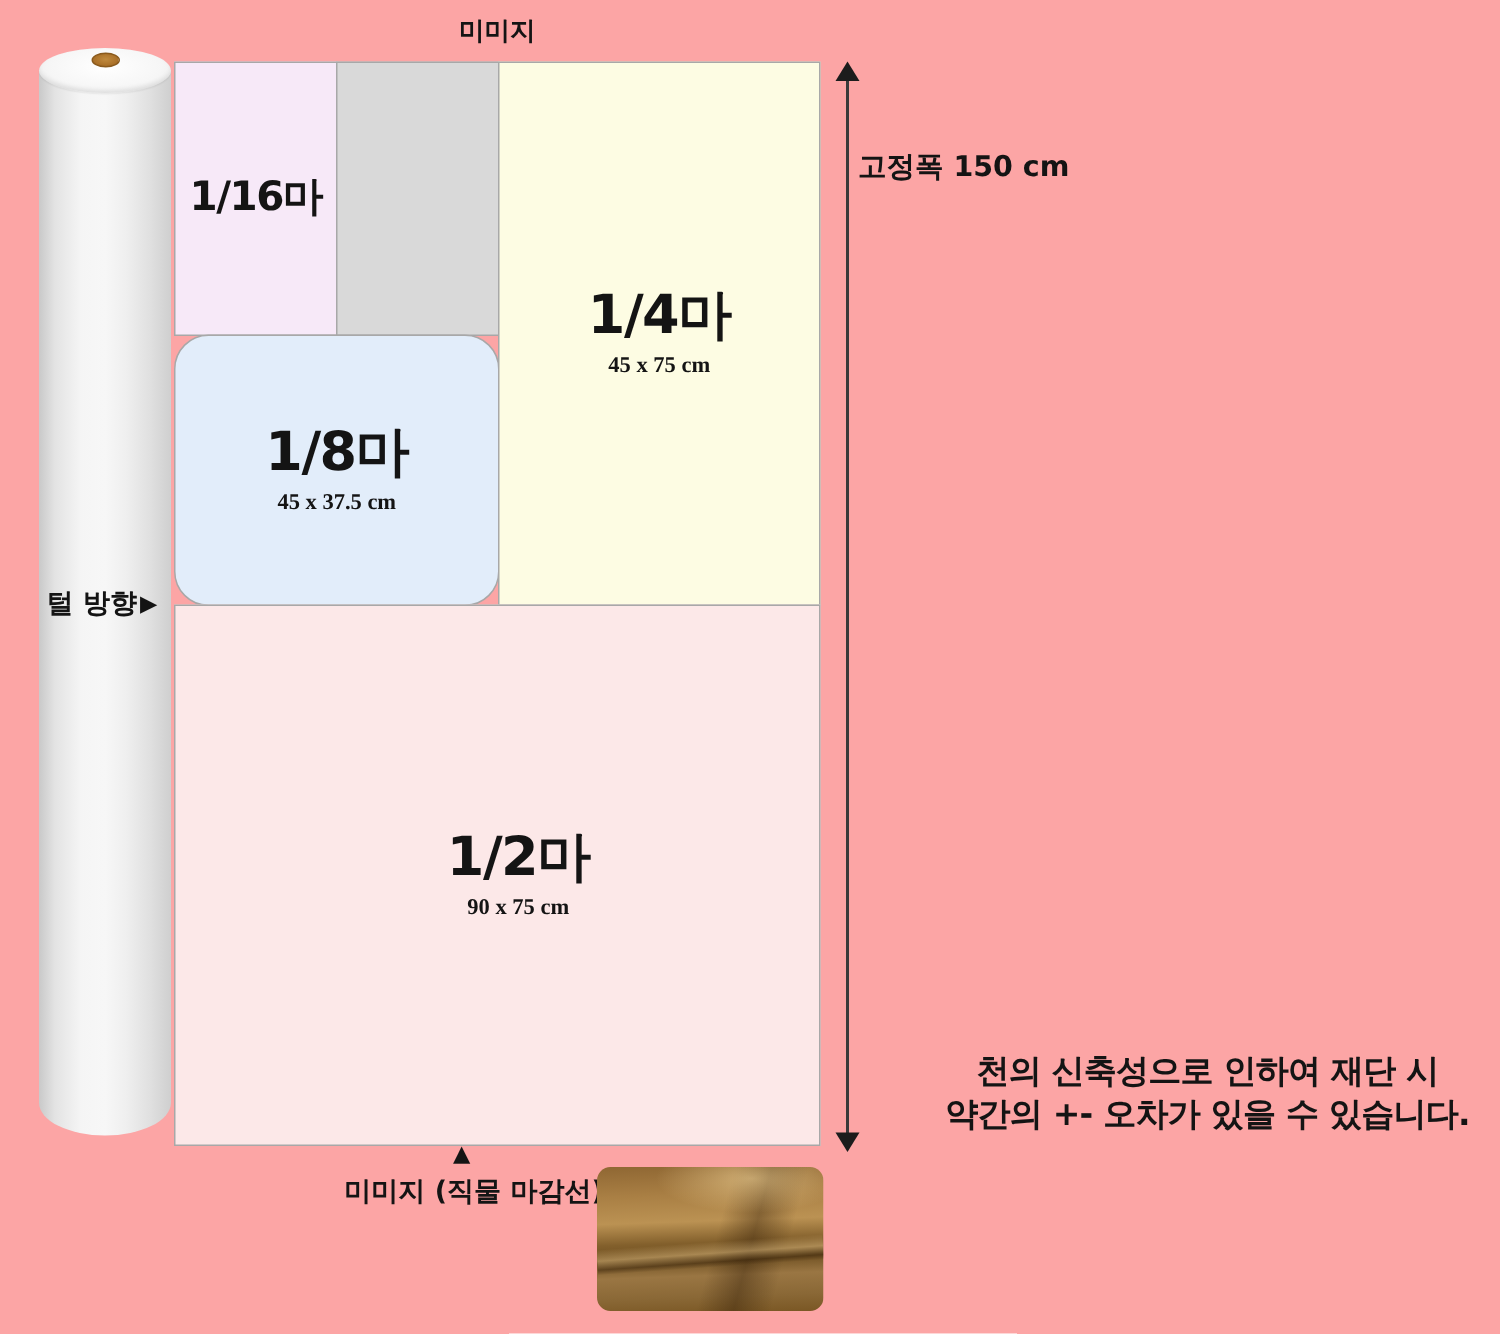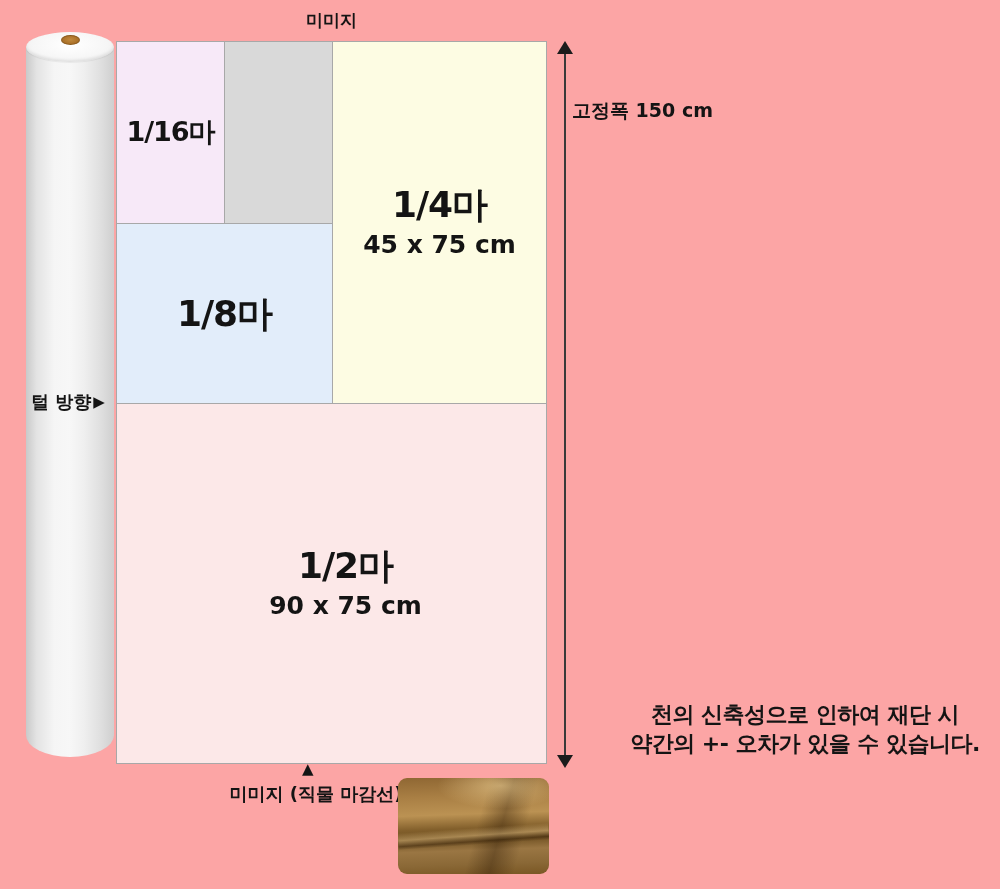--- a/index.html
+++ b/index.html
@@ -57,21 +57,21 @@
   .leftover { left: 224px; top: 41px; width: 109px; height: 183px; }
   .p8  { left: 116px; top: 223px; width: 217px; height: 181px; }
   .p4  { left: 332px; top: 41px;  width: 215px; height: 363px; }
   .p2  { left: 116px; top: 403px; width: 431px; height: 361px; padding-left: 28px; }
 
   .piece-title { font-weight: 700; letter-spacing: -1px; line-height: 1.05; }
   .piece-dims  { font-weight: 600; margin-top: 6px; }
   .p16 .piece-title { font-size: 27px; }
   .p16 .piece-dims  { font-size: 15px; margin-top: 4px; }
   .p8 .piece-title, .p4 .piece-title, .p2 .piece-title { font-size: 36px; }
-  .p8 .piece-dims, .p4 .piece-dims, .p2 .piece-dims { font-size: 25px; }
+  .p8 .piece-dims, .p4 .piece-dims, .p2 .piece-dims { font-size: 15px; font-family: Liberation Serif, serif; }
 
   
   .width-arrow-line {
     position: absolute;
     left: 564px; top: 52px;
     width: 2px; height: 706px;
     background: #3a3a3a;
   }
   .arrowhead-top {
     position: absolute;
@@ -177,22 +177,23 @@
   <div class="roll-core"></div>
 
   <div class="lbl top-selvage">미미지</div>
 
   <div class="piece p16" style="background-color: rgb(247, 233, 248);">
     <div class="piece-title">1/16마</div>
   </div>
 
   <div class="leftover" style="background-color: rgb(217, 217, 217);"></div>
 
-  <div class="piece p8" style="background-color: rgb(226, 237, 250);">
+  <div class="piece p8" style="background-color: rgb(226, 237, 250); border-radius: 23px;">
     <div class="piece-title">1/8마</div>
+    <div class="piece-dims">45 x 37.5 cm</div>
   </div>
 
   <div class="piece p4" style="background-color: rgb(253, 252, 227); justify-content: center;">
     <div class="piece-title">1/4마</div>
     <div class="piece-dims">45 x 75 cm</div>
   </div>
 
   <div class="piece p2" style="background-color: rgb(252, 232, 232);">
     <div class="piece-title">1/2마</div>
     <div class="piece-dims">90 x 75 cm</div>

